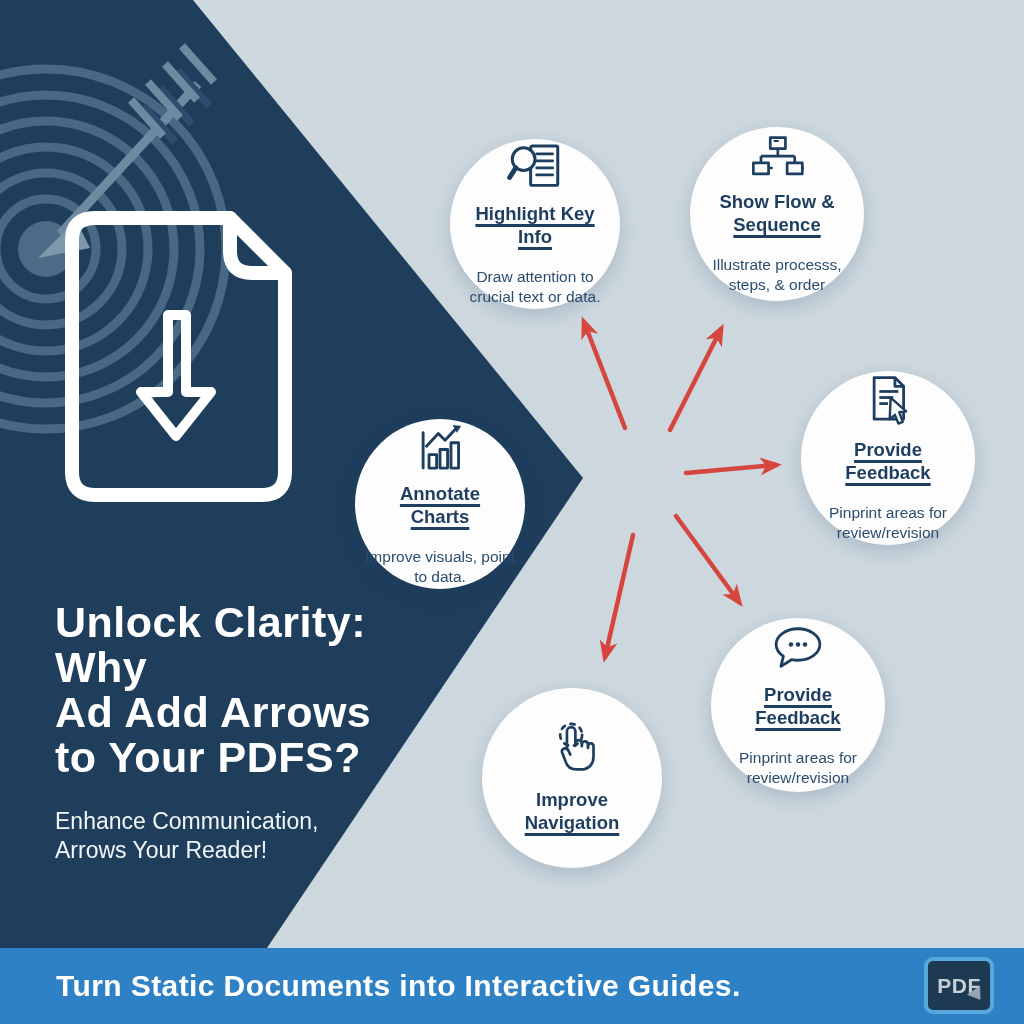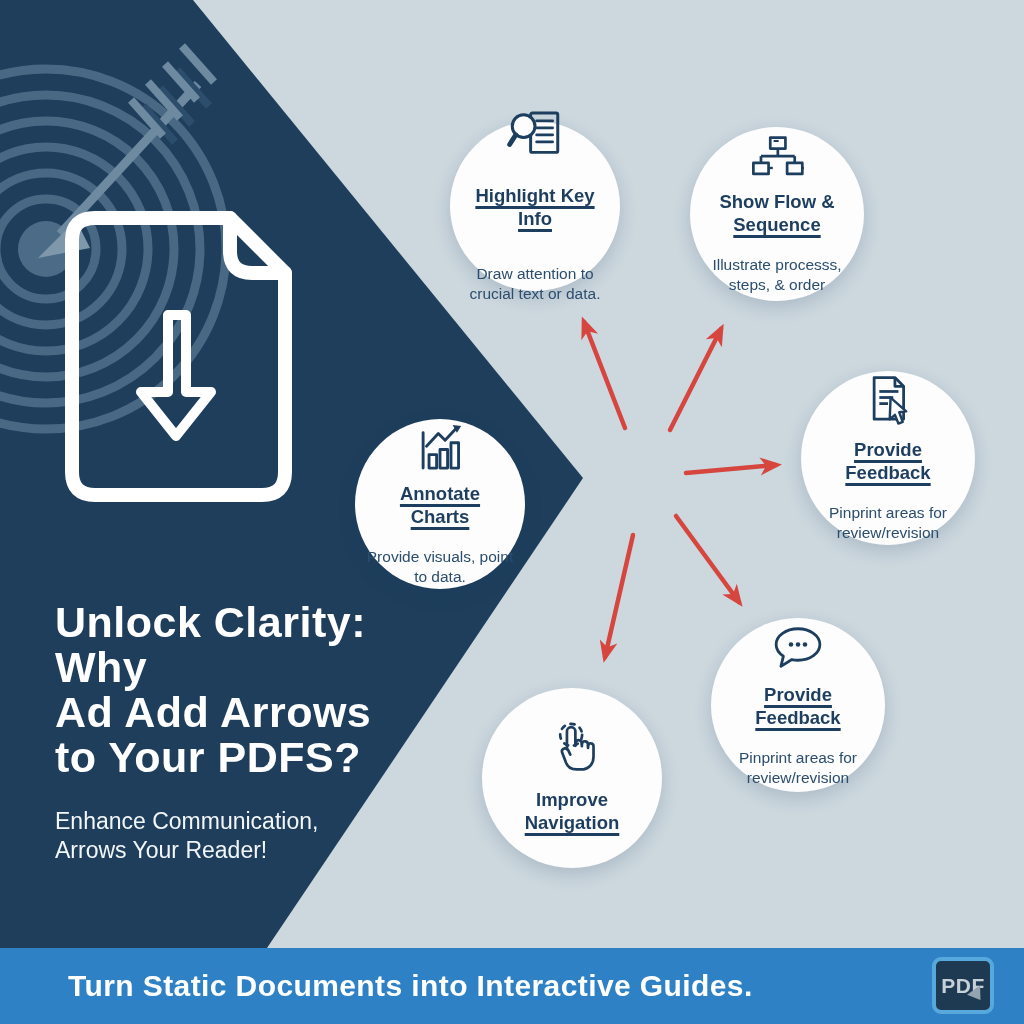--- a/index.html
+++ b/index.html
@@ -30,23 +30,23 @@
     text-align:center;padding:14px 16px;z-index:4;
     box-shadow:0 6px 18px rgba(30,62,92,.18);}
   .bubble .icon{flex:0 0 auto;margin-bottom:6px;}
   .bubble .b-title{font-size:18.5px;font-weight:bold;color:var(--navy-text);line-height:1.25;}
   .bubble .b-title span{display:block;}
   .bubble .b-title .u{text-decoration:underline;text-decoration-thickness:2.5px;text-underline-offset:4px;}
   .bubble .b-body{margin-top:19px;font-size:15.5px;line-height:1.25;color:var(--body-text);width:150px;}
 
   
   .footer{position:absolute;left:0;top:948px;width:1024px;height:76px;background:var(--footer-blue);
-    display:flex;align-items:center;z-index:6;padding-left:12px;}
+    display:flex;align-items:center;z-index:6;}
   .footer .footer-text{color:#fff;font-size:30px;font-weight:bold;letter-spacing:.4px;margin-left:56px;}
-  .pdf-badge{position:absolute;right:30px;top:9px;width:62px;height:57px;background:#1d3a52;
+  .pdf-badge{position:absolute;right:30px;top:9px;width:70px;height:57px;background:#1d3a52;
     border:4px solid #57a8dc;border-radius:9px;display:flex;align-items:center;justify-content:center;}
   .pdf-badge .pdf-label{color:#c6d0d8;font-weight:bold;font-size:21px;letter-spacing:.5px;}
   .pdf-badge .pdf-arrow{position:absolute;right:5px;bottom:9px;width:0;height:0;
     border-left:8px solid transparent;border-right:8px solid transparent;border-top:12px solid #93a4b0;
     transform:rotate(-35deg);}
 </style>
 </head>
 <body>
 
 <div class="stage">
@@ -113,21 +113,21 @@
       <span>Why</span>
       <span>Ad Add Arrows</span>
       <span>to Your PDFS?</span>
     </div>
     <div class="subtitle">
       <span>Enhance Communication,</span>
       <span>Arrows Your Reader!</span>
     </div>
   </div>
 
-  <div class="bubble" style="left:450px;top:121px;width:170px;height:170px;gap:15px;">
+  <div class="bubble" style="left:450px;top:139px;width:170px;height:170px;">
     <span class="icon">
       <svg width="56" height="50" viewBox="0 0 64 56" fill="none" stroke="#1d3e5f" stroke-width="3.4" stroke-linecap="round">
         <rect x="27" y="4" width="31" height="45" rx="2"></rect>
         <line x1="34" y1="13" x2="52" y2="13"></line>
         <line x1="34" y1="21" x2="52" y2="21"></line>
         <line x1="34" y1="29" x2="52" y2="29"></line>
         <line x1="34" y1="37" x2="52" y2="37"></line>
         <circle cx="19" cy="19" r="13" fill="#fdfdfd"></circle>
         <line x1="10" y1="29" x2="3" y2="40" stroke-width="5.5"></line>
       </svg>
@@ -187,21 +187,21 @@
         <rect x="32" y="32" width="9" height="22"></rect>
         <rect x="45" y="24" width="9" height="30"></rect>
         <polyline points="16,28 30,13 38,21 51,7"></polyline>
         <polygon points="47,3 57,4 52,12" fill="#1d3e5f" stroke="none"></polygon>
       </svg>
     </span>
     <div class="b-title">
       <span></span>
       <span class="u">Annotate Charts</span>
     </div>
-    <div class="b-body">Provide visuals, point to data.</div>
+    <div class="b-body">Improve visuals, point to data.</div>
   </div>
 
   <div class="bubble" style="left:482px;top:688px;width:180px;height:180px;">
     <span class="icon">
       <svg width="54" height="56" viewBox="0 0 64 66" fill="none" stroke="#1d3e5f" stroke-width="3.2" stroke-linecap="round" stroke-linejoin="round">
         <circle cx="31" cy="15" r="13" stroke-dasharray="5 7"></circle>
         <path d="M26 32 V11 c0-3 2.3-5 5-5 s5 2 5 5 v17"></path>
         <path d="M36 25 c0-2.4 2.2-4 4.4-3.5 c1.9 .4 3.3 2 3.3 4 v3"></path>
         <path d="M43.7 26 c0-2.2 2-3.7 4.1-3.3 c1.8 .4 3.2 2 3.2 3.9 v4"></path>
         <path d="M51 28 c0-1.9 1.8-3.3 3.7-2.9 c1.6 .3 2.8 1.7 2.8 3.4 V41 c0 9-6 15-15 15 h-5 c-7 0-11-3-13-9 l-4.2-11 c-.9-2.3 .6-4.7 3-5 c1.8-.2 3.6 .8 4.3 2.5 l2.4 5"></path>

